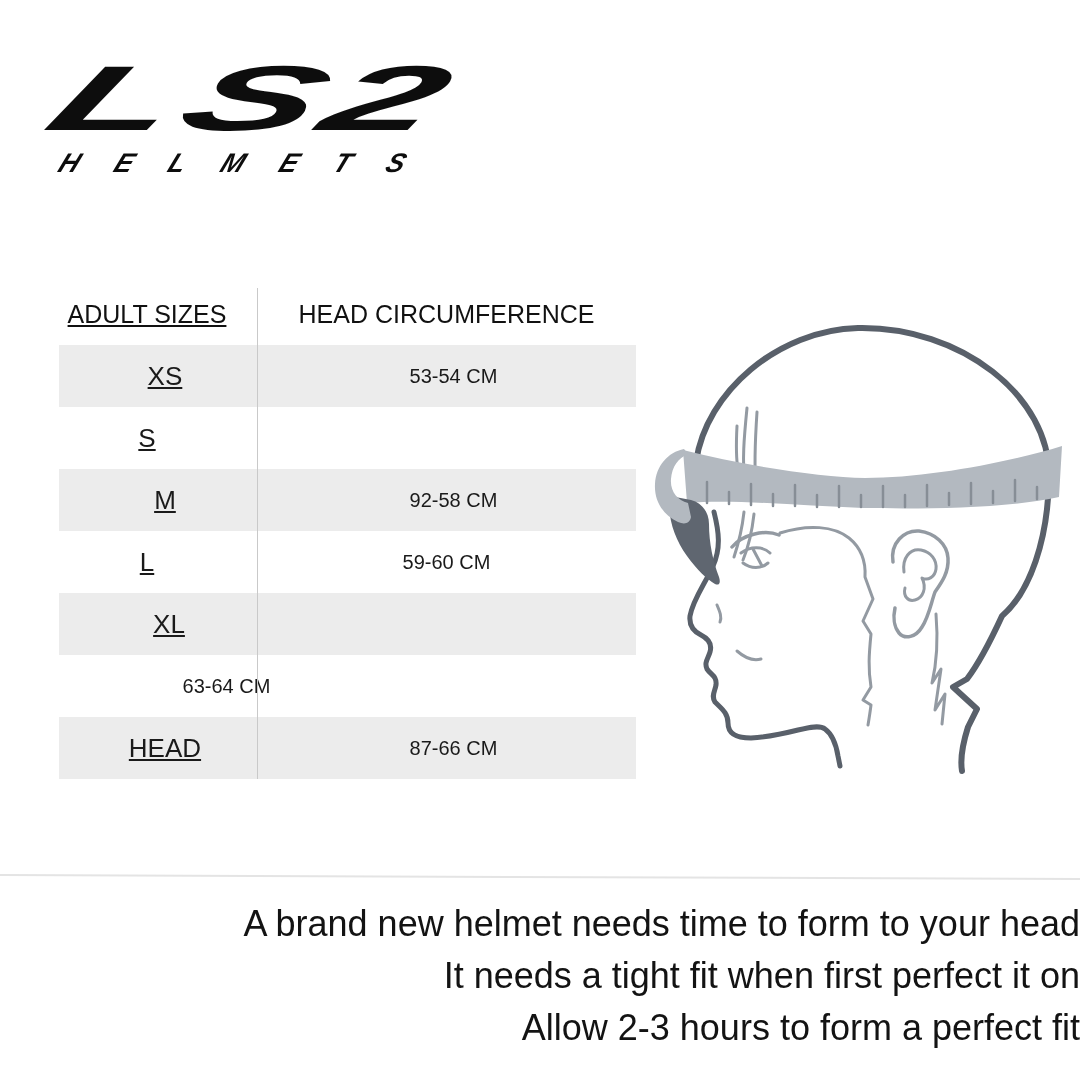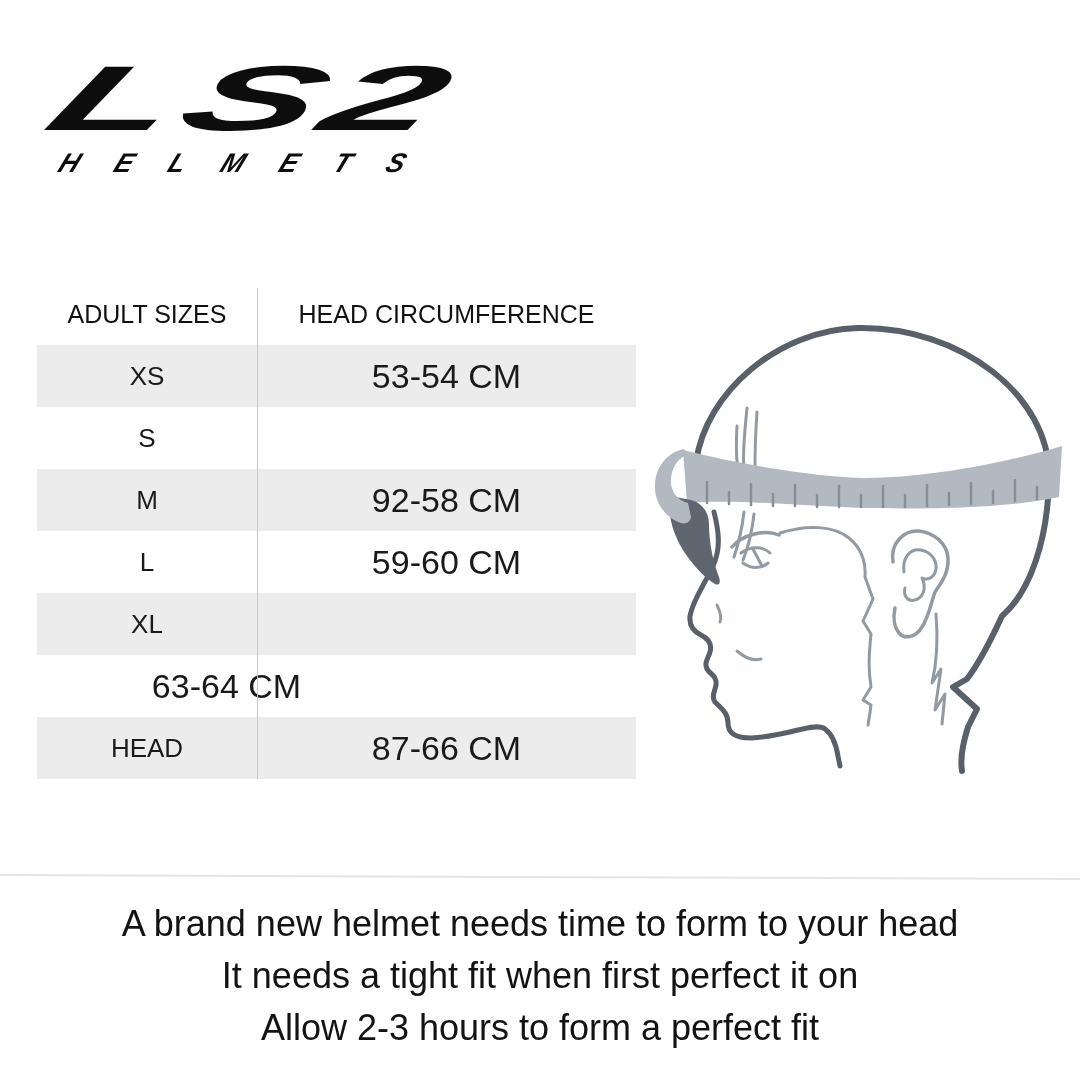--- a/index.html
+++ b/index.html
@@ -35,43 +35,43 @@
 
   
   .size-table {
     position: absolute; left: 37px; top: 283px;
     width: 599px;
   }
   .t-row {
     display: flex; height: 62px; align-items: center;
     background: #ffffff;
   }
-  .t-row.shaded { background: #ececec; }
+  .t-row.shaded { background: #ececec; margin-left: 22px; }
   .cell { text-align: center; color: #1a1a1a; }
-  .cell.c1 { width: 220px; font-size: 26px; }
-  .cell.c2 { width: 379px; font-size: 34px; }
+  .cell.c1 { width: 220px; font-size: 26px; text-decoration: underline; }
+  .cell.c2 { width: 379px; font-size: 20px; }
   .t-head .cell { font-size: 25px; color: #111111; }
   .col-divider {
     position: absolute; left: 220px; top: 5px; bottom: 0;
     width: 1px; background: #c9c9c9;
   }
 
   
   .head-illustration { position: absolute; left: 650px; top: 300px; width: 430px; height: 500px; }
 
   
   .faint-rule {
     position: absolute; left: 0; top: 876px; width: 1080px; height: 2px;
     background: #e4e4e4; transform: rotate(0.2deg);
   }
 
   
   .fit-note {
     position: absolute; left: 0; top: 898px; width: 1080px;
-    text-align: center; color: #131313;
+    text-align: right; color: #131313;
   }
   .fit-note .line { font-size: 36px; line-height: 52px; }
 </style>
 </head>
 <body>
 
 <div class="canvas">
 
   <div class="logo">
     <div class="logo-main">LS2</div>

